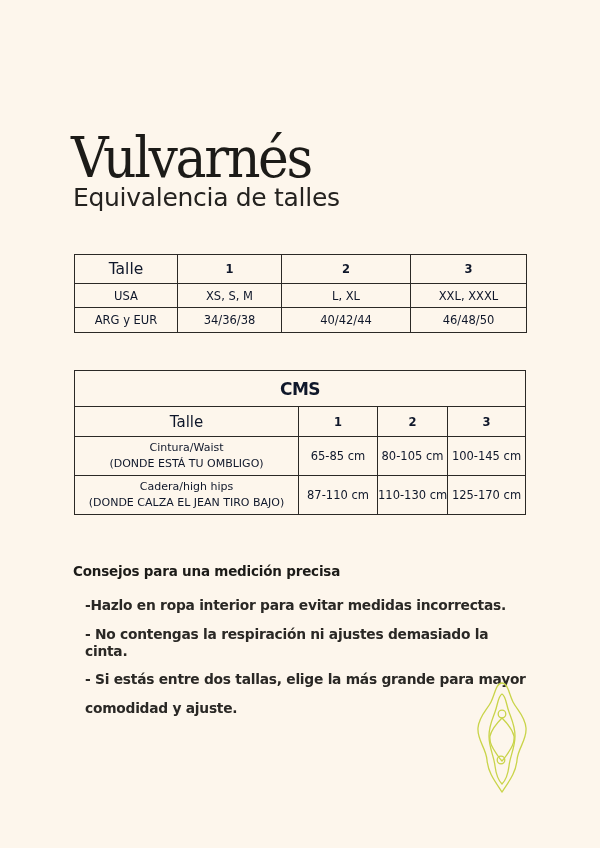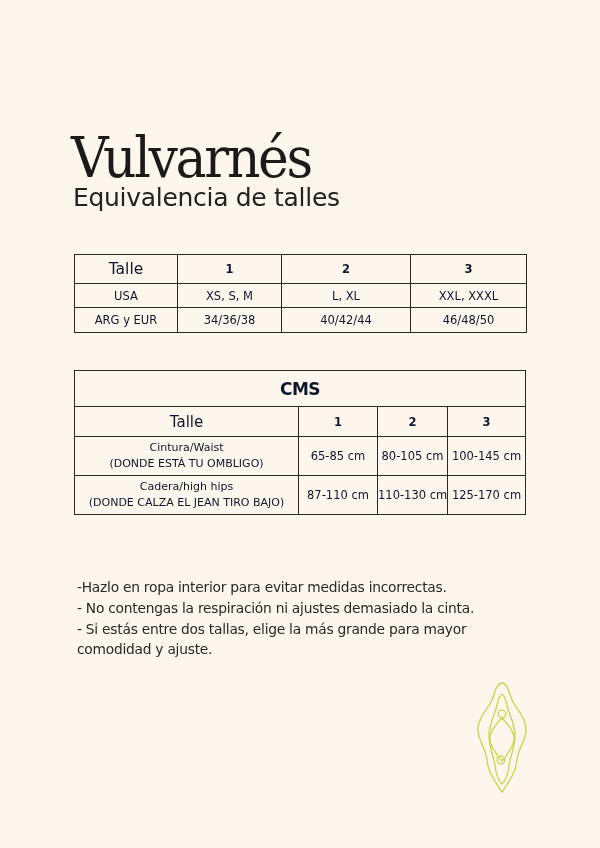--- a/index.html
+++ b/index.html
@@ -124,22 +124,23 @@
     .tips-list {
       margin: 17px 0 0 0;
       padding: 0;
       list-style: none;
       font-size: 13.8px;
       line-height: 16.8px;
       color: #2a2825;
       letter-spacing: -0.25px;
     }
     .tips-list li {
-      margin: 4px;
-      padding: 0;
+      margin: 12px;
+      padding: 0;
+      font-weight: bold;
     }
     .logo {
       position: absolute;
       left: 474px;
       top: 680px;
       width: 56px;
       height: 116px;
     }
   </style>
 </head>
@@ -209,20 +210,21 @@
       <div>(DONDE CALZA EL JEAN TIRO BAJO)</div>
     </td>
     <td class="val-cell">87-110 cm</td>
     <td class="val-cell">110-130 cm</td>
     <td class="val-cell">125-170 cm</td>
   </tr>
 </tbody>
   </table>
 
 <section class="tips">
+  <h3 class="tips-heading">Consejos para una medición precisa</h3>
   <ul class="tips-list">
     <li>-Hazlo en ropa interior para evitar medidas incorrectas.</li>
     <li>- No contengas la respiración ni ajustes demasiado la cinta.</li>
     <li>- Si estás entre dos tallas, elige la más grande para mayor</li>
     <li>comodidad y ajuste.</li>
   </ul>
 </section>
 
 <div class="logo">
   <svg width="56" height="116" viewBox="0 0 56 116" fill="none" stroke="#C9D449" stroke-width="1.3">

